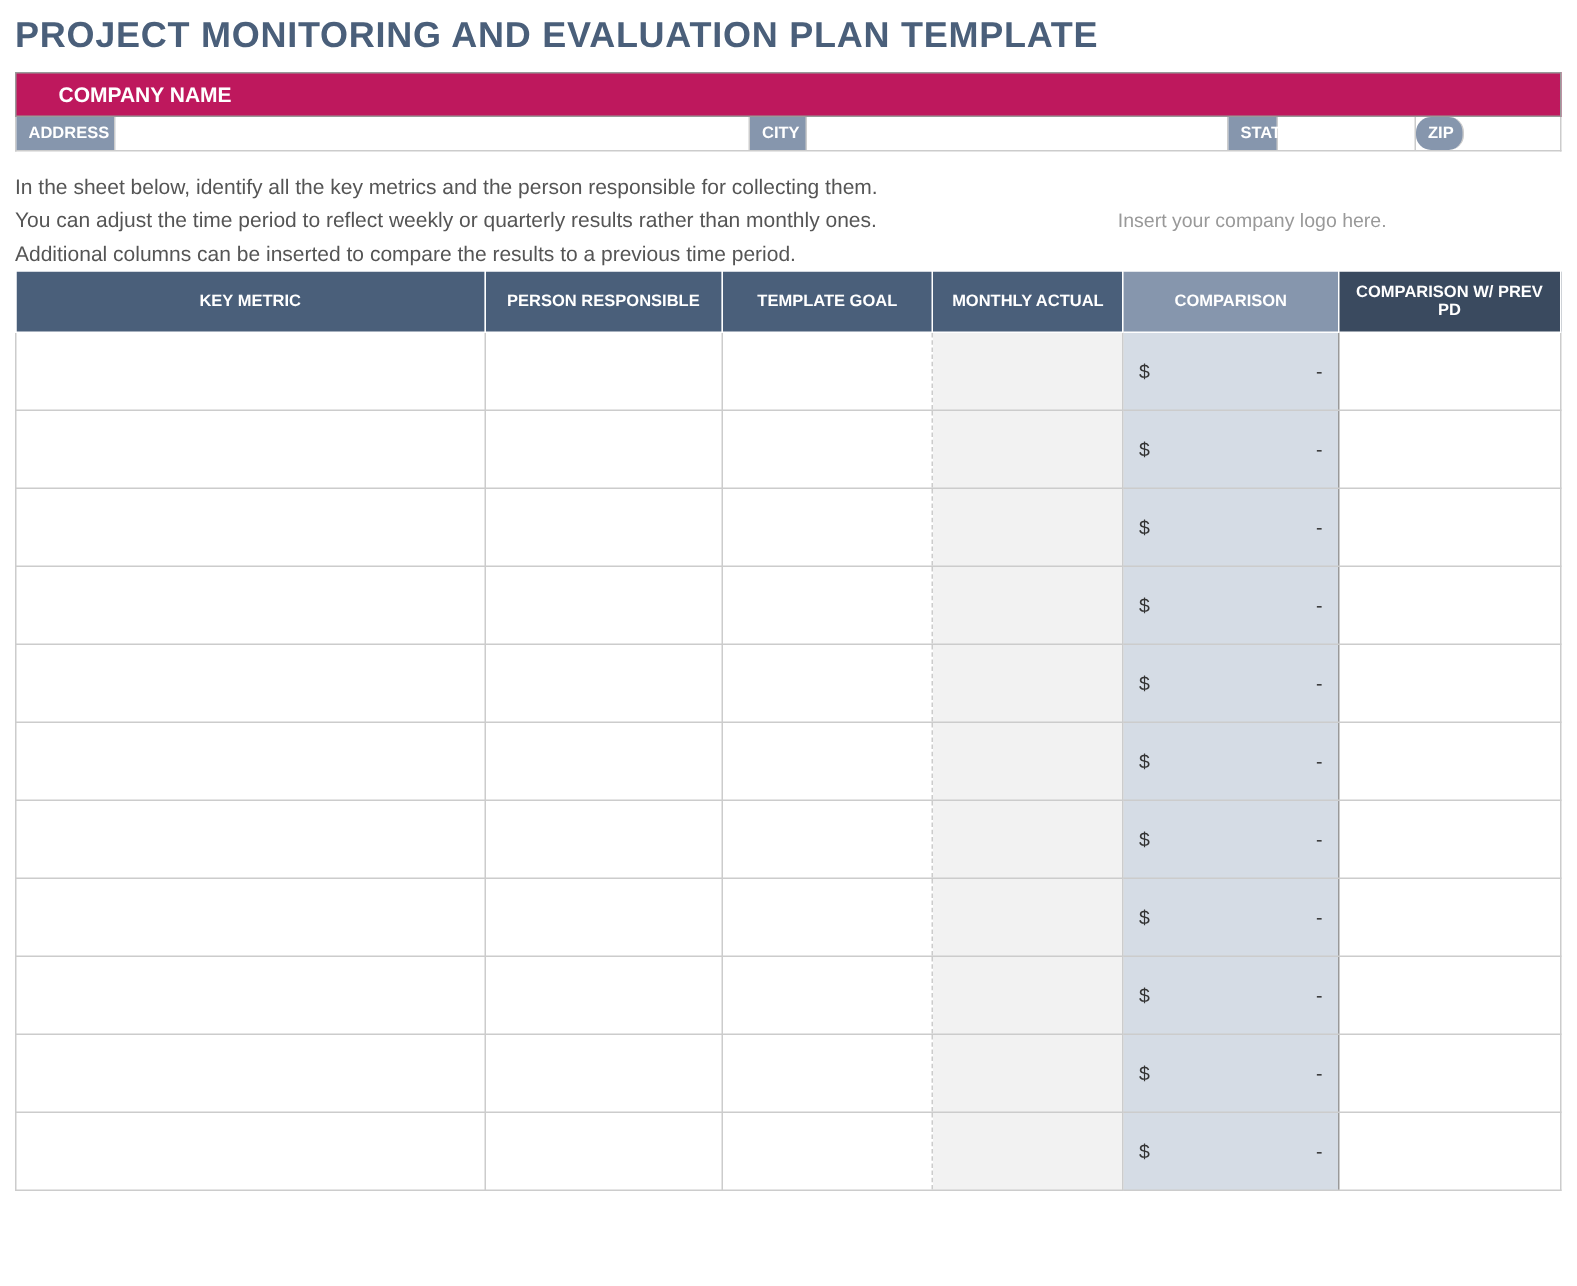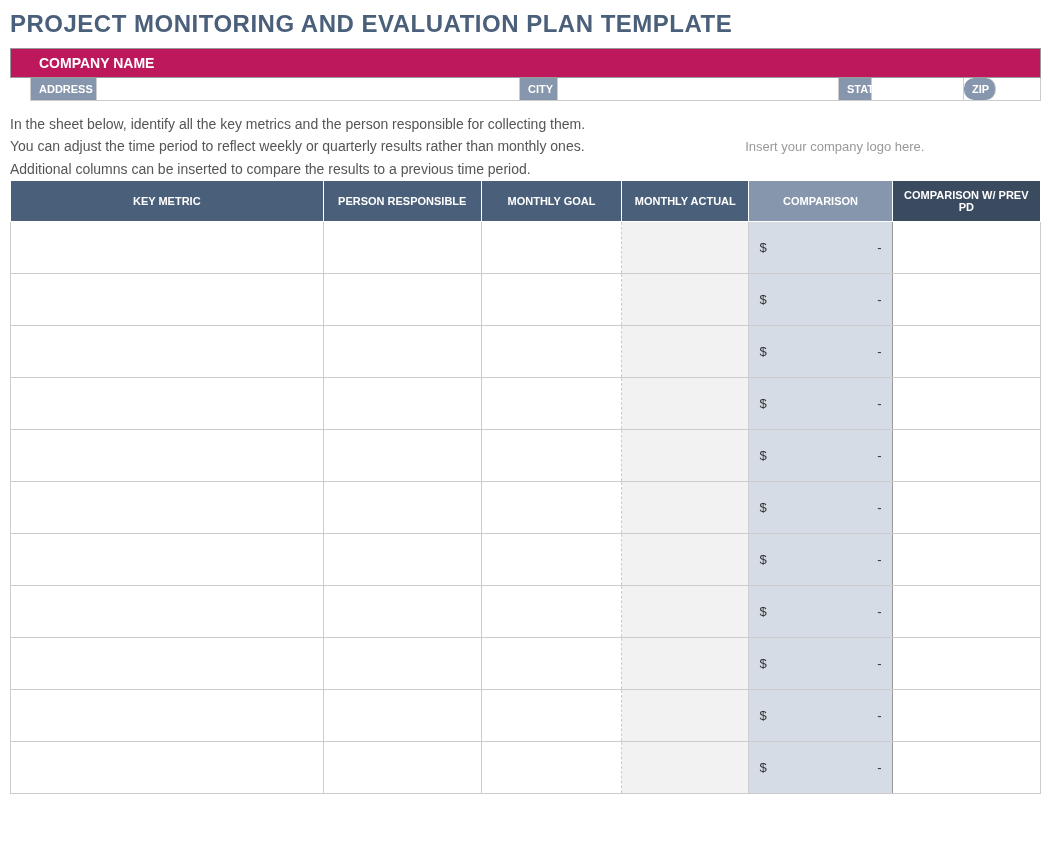--- a/index.html
+++ b/index.html
@@ -27,21 +27,20 @@
       padding: 6px 28px;
       font-size: 14px;
       font-weight: bold;
       border: 1px solid #999;
     }
     .address-row {
       display: flex;
       border-left: 1px solid #ccc;
       border-right: 1px solid #ccc;
       border-bottom: 1px solid #ccc;
-      margin-left: 20px;
     }
     .addr-label {
       background: #8696ad;
       color: #ffffff;
       font-size: 11px;
       font-weight: bold;
       padding: 5px 8px;
       display: flex;
       align-items: center;
       border-right: 1px solid #ccc;
@@ -146,21 +145,21 @@
 <div class="info-section">
   <div class="instructions">In the sheet below, identify all the key metrics and the person responsible for collecting them. You can adjust the time period to reflect weekly or quarterly results rather than monthly ones. Additional columns can be inserted to compare the results to a previous time period.</div>
   <div class="logo-placeholder">Insert your company logo here.</div>
 </div>
 
 <table class="data-table">
   <thead>
     <tr>
       <th>KEY METRIC</th>
       <th>PERSON RESPONSIBLE</th>
-      <th class="col-goal-h">MONTHLY GOAL</th>
+      <th class="col-goal-h">TEMPLATE GOAL</th>
       <th>MONTHLY ACTUAL</th>
       <th class="diff-header">COMPARISON</th>
       <th class="comp-header">COMPARISON W/ PREV PD</th>
     </tr>
   </thead>
   <tbody id="table-body">
   <tr>
         <td class="col-key-metric"></td>
         <td class="col-person"></td>
         <td class="col-goal"></td>

